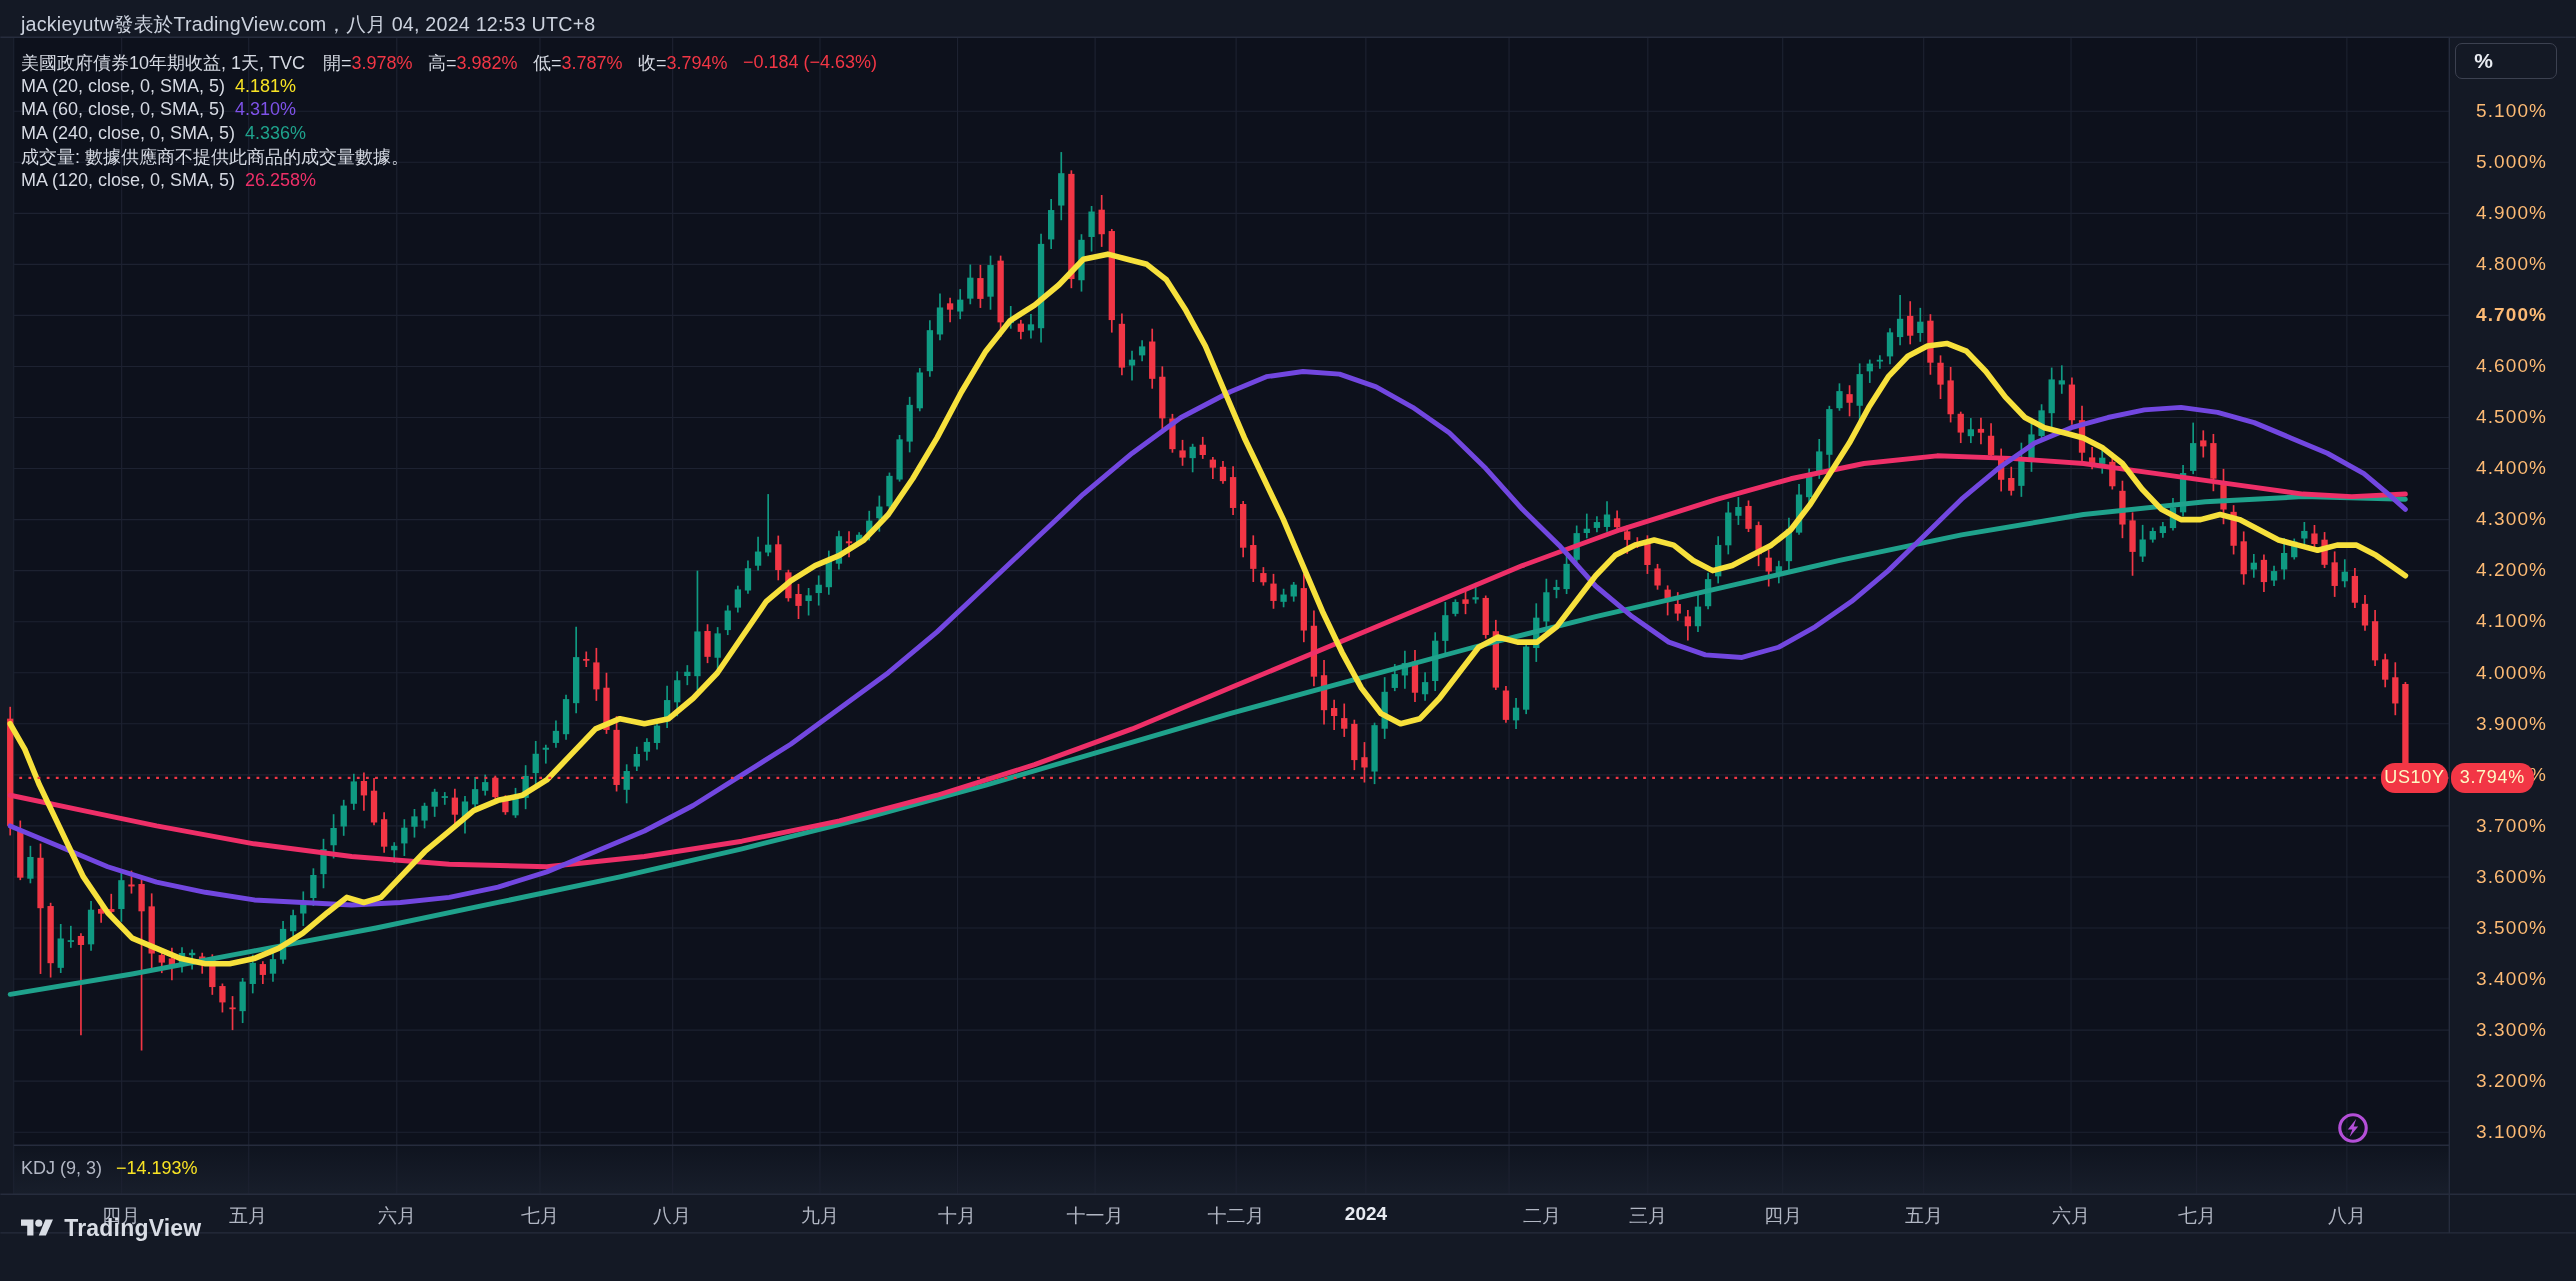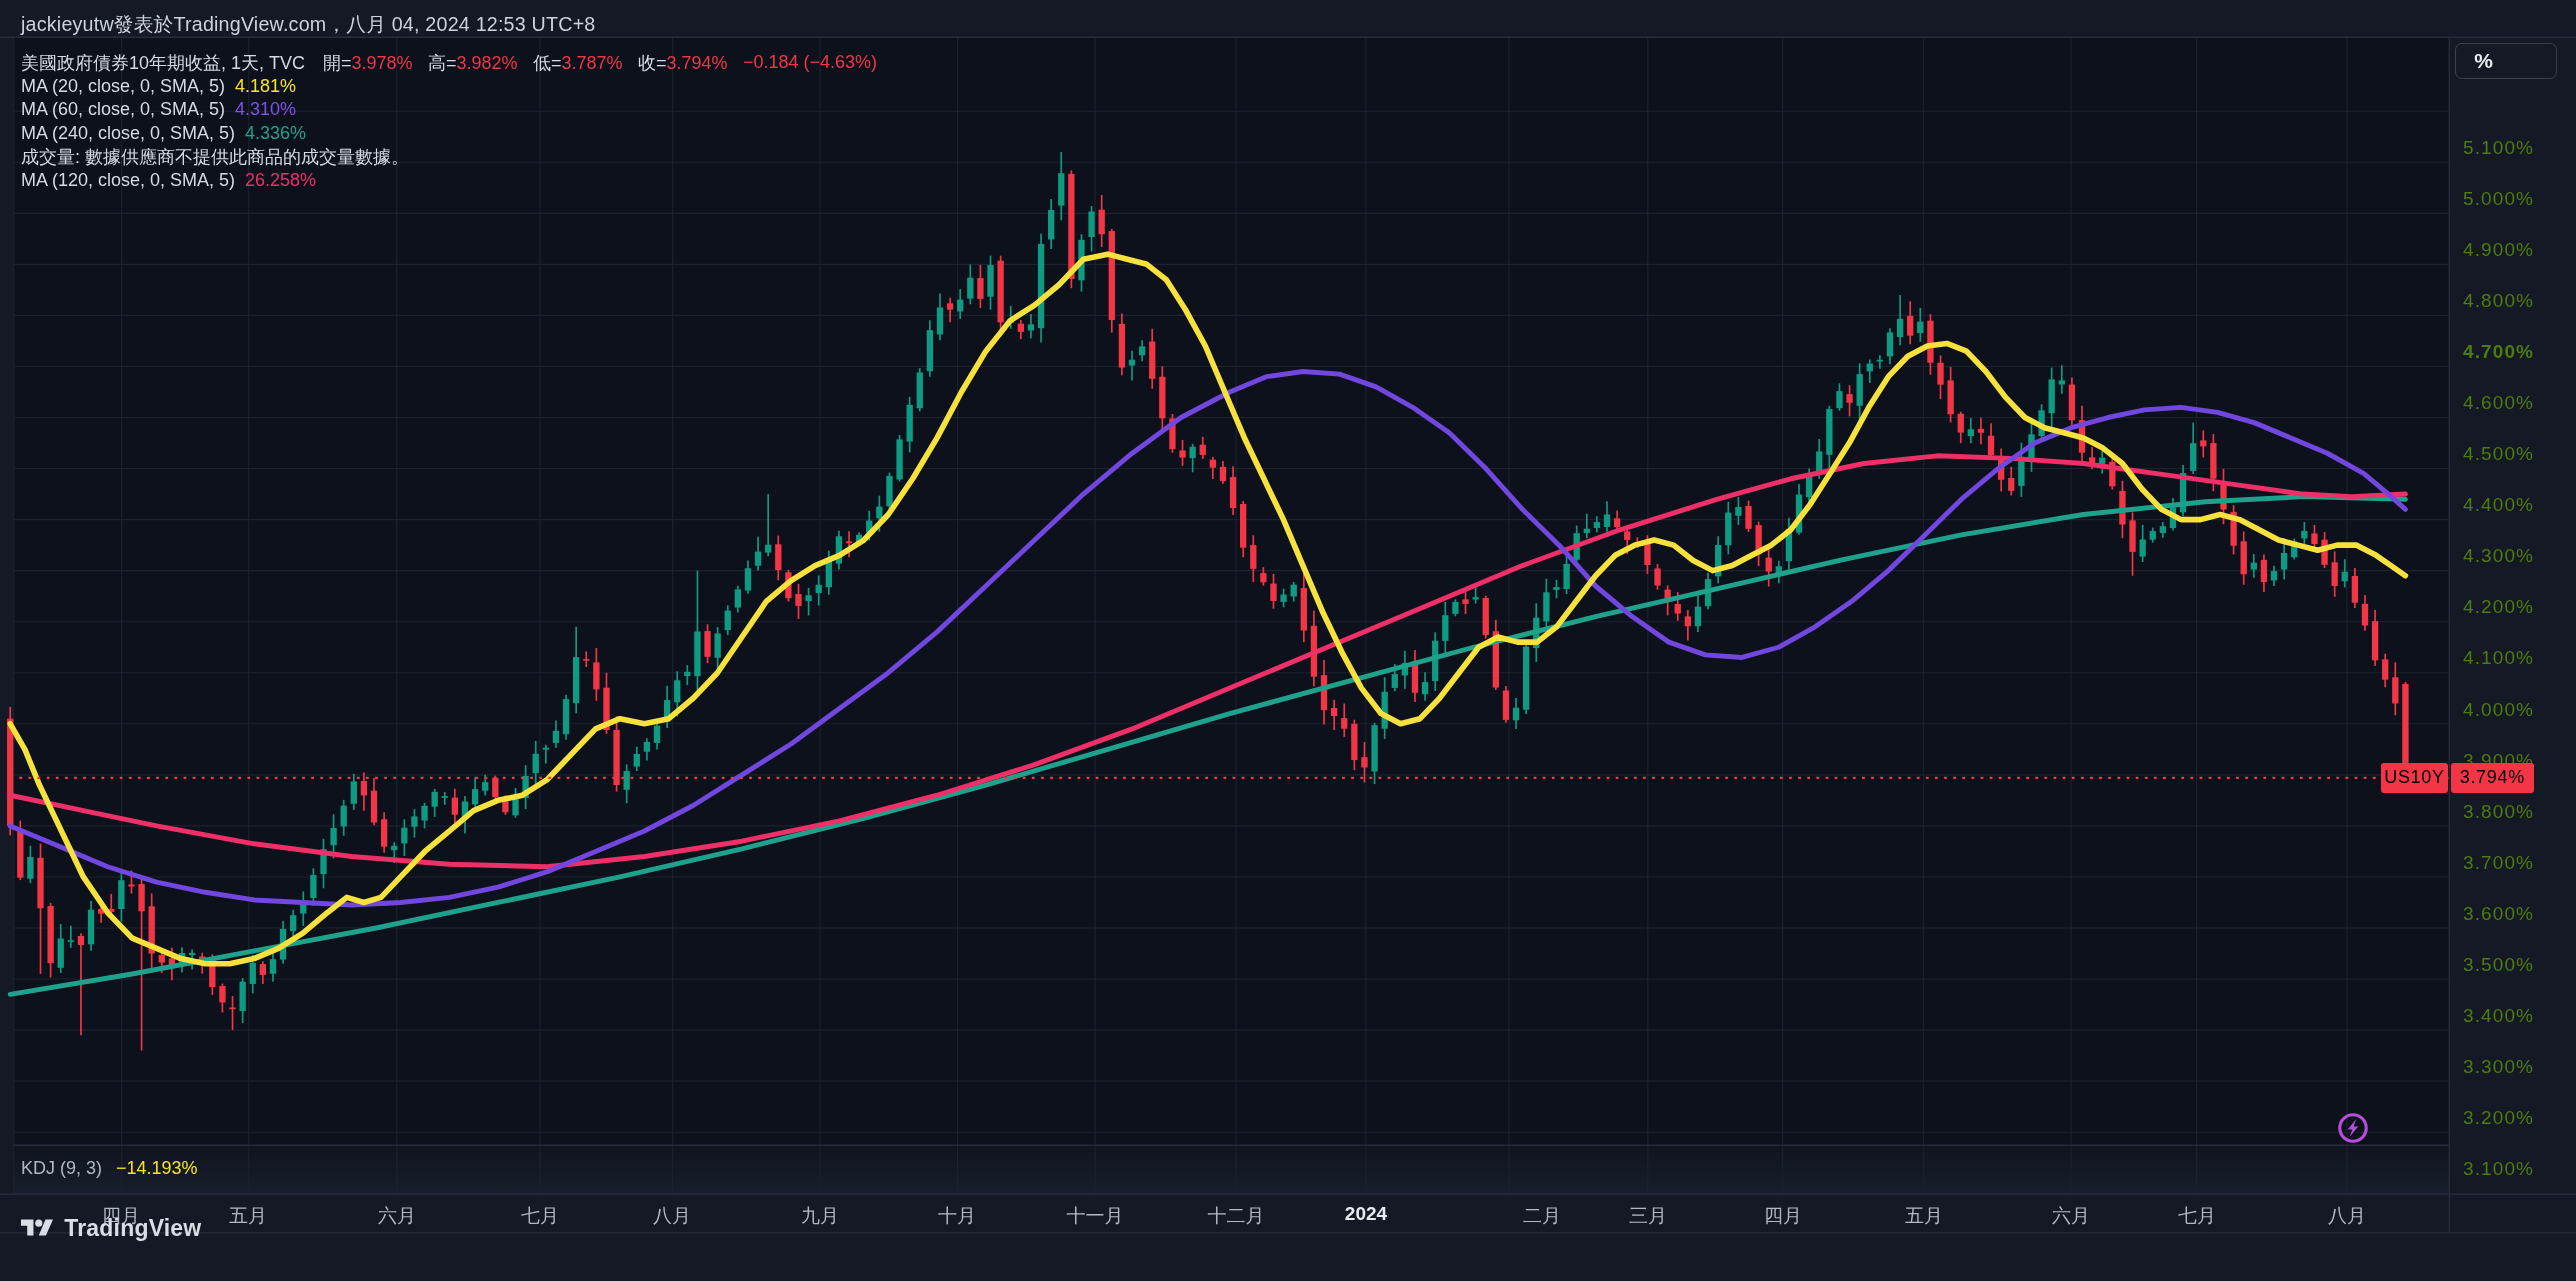--- a/index.html
+++ b/index.html
@@ -18,24 +18,24 @@
   .legend .ohlc .red { color:#f23645; }
   .legend .chg { margin-left:15.4px; color:#f23645; }
 
   .kdj { position:absolute; left:21px; top:1158px; font-size:18px; color:#b2b7c4; display:flex; align-items:center; }
   .kdj .kdj-val { margin-left:14px; }
 
   .y-axis { position:absolute; left:2451px; top:37px; width:125px; height:1196px; }
   .unit-btn { position:absolute; left:4.2px; top:6.3px; width:102px; height:36px; border:1.4px solid #3c4150;
               border-radius:7px; color:#e9ecf2; font-size:21px; font-weight:bold;
               display:flex; align-items:center; padding-left:18px; }
-  .ytick { position:absolute; left:12px; font-size:19px; color:#4d7c0f; letter-spacing:1.1px; height:22.5px; line-height:22.5px;margin-top:37px; }
+  .ytick { position:absolute; left:25px; font-size:19px; color:#fdba74; letter-spacing:1.1px; height:22.5px; line-height:22.5px; }
 
   .last-badge { position:absolute; left:2381px; display:flex; gap:2.8px; height:29.5px; }
-  .last-badge .chip { background:#f23645; color:#000000; font-size:18px; border-radius:3px;
+  .last-badge .chip { background:#f23645; color:#fef9c3; font-size:18px; border-radius:14px;
                       display:flex; align-items:center; justify-content:center; letter-spacing:0.7px; }
   .chip.sym { width:67px; }
   .chip.px  { width:83px; }
 
   .x-axis { position:absolute; left:0; top:1195px; width:2576px; height:39px; }
   .xtick { position:absolute; top:8.4px; transform:translateX(-50%); font-size:19px; color:#b2b7c4; }
   .xtick.strong { color:#e8ebf2; font-weight:bold; }
 
   .lightning-btn { position:absolute; left:2337px; top:1112px; width:32px; height:32px; cursor:pointer; }
 

